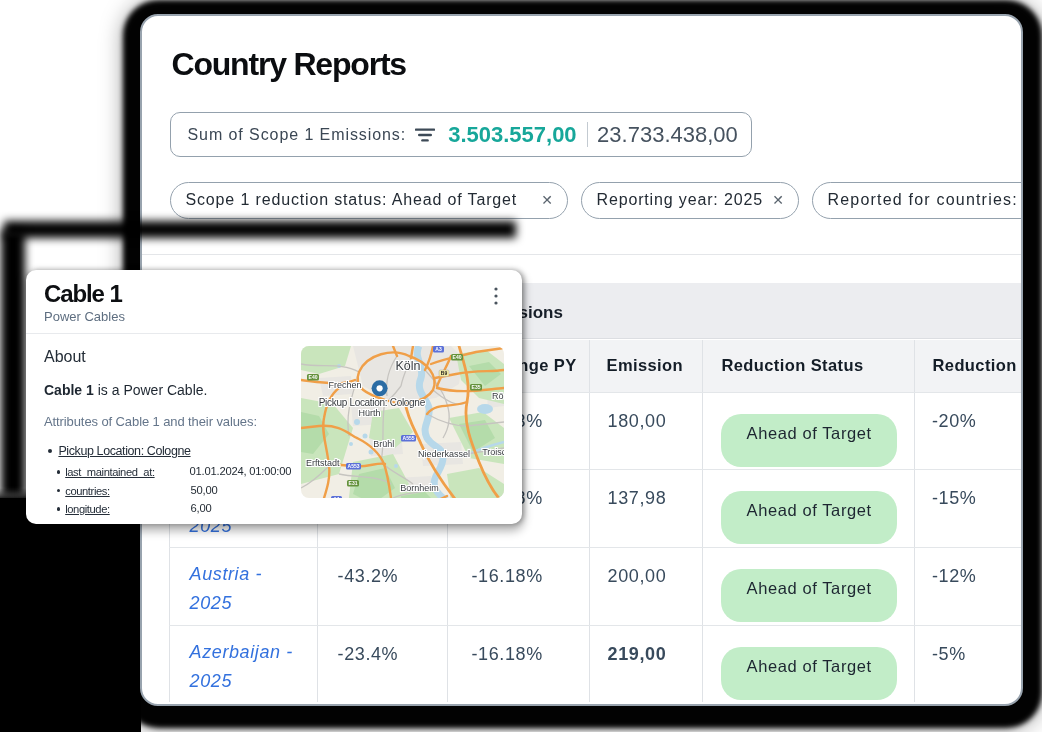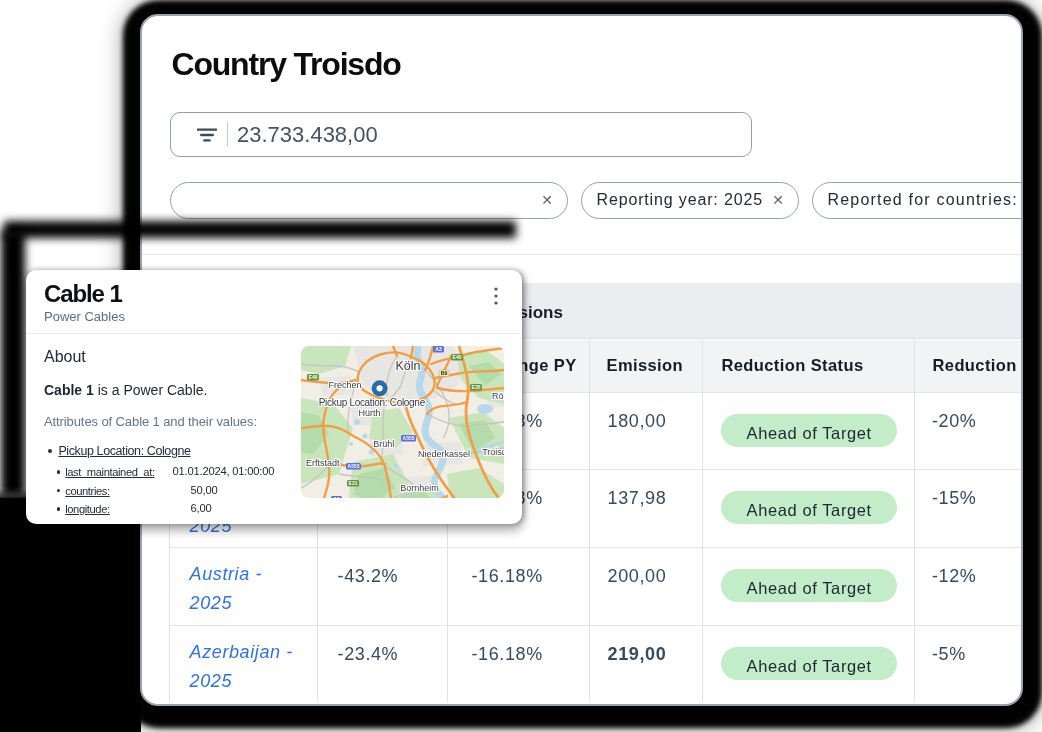--- a/index.html
+++ b/index.html
@@ -39,21 +39,21 @@
 
   
   #tbl{left:27.5px;top:267px;width:851.5px;height:419.3px;}
   #band{left:0;top:0;width:851.5px;height:55.5px;background:#ecedf0;border-bottom:1px solid #dcdee2;}
   #bandtext{top:19.5px;left:239px;font-size:17px;font-weight:bold;color:#171f29;}
   #thead{left:0;top:56.5px;width:851.5px;height:52px;background:#f2f3f5;}
   .th{position:absolute;top:73px;font-size:16.5px;font-weight:bold;color:#141d27;white-space:nowrap;letter-spacing:0.4px;}
   .row{position:absolute;left:0;width:851.5px;height:77.7px;border-top:1px solid #e3e6e9;}
   .cell{position:absolute;top:15px;font-size:18px;color:#384a5c;line-height:26px;letter-spacing:0.6px;}
   .link{position:absolute;top:12px;font-size:18px;color:#3371de;line-height:29.5px;letter-spacing:0.6px;font-style:italic;}
-  .pill{position:absolute;left:552.4px;top:21px;width:175.5px;height:33px;border-radius:20px;
+  .pill{position:absolute;left:552.4px;top:21px;width:175.5px;height:53px;border-radius:20px;
         background:#c2edc8;color:#1d2631;font-size:16.5px;text-align:center;line-height:39.6px;letter-spacing:0.6px;}
   .vline{position:absolute;top:56.5px;width:1px;height:362.8px;background:#dfe2e6;}
 
   
   #popup{left:25.5px;top:238px;width:496px;height:254px;background:#fff;border-radius:10px;
          box-shadow:0 5px 10px 2px rgba(0,0,0,0.3), 2px 0 5px 0 rgba(0,0,0,0.3);margin-top:32px;}
   #pshT{left:4px;top:221px;width:512px;height:17px;background:#000;filter:blur(4.5px);}
   #pshL{left:1px;top:230px;width:23.5px;height:266px;background:#000;filter:blur(4.5px);}
   #ptitle{left:18.5px;top:11px;font-size:24px;font-weight:bold;color:#0d0f12;line-height:26px;letter-spacing:-1.1px;}
   #psub{left:18.5px;top:39px;font-size:13px;color:#5e6e80;}
@@ -67,34 +67,37 @@
   .u{text-decoration:underline;}
   .bval{position:absolute;font-size:11.2px;color:#1f2730;letter-spacing:-0.2px;}
   #map{left:275px;top:75.5px;width:203px;height:152px;border-radius:8px;overflow:hidden;}
 </style>
 </head>
 <body>
   <div class="abs" id="blackBLfade"></div>
   <div class="abs" id="blackBL"></div>
 
   <div class="abs" id="card">
-    <div class="abs" id="h1">Country Troisdo</div>
+    <div class="abs" id="h1">Country Reports</div>
     <div class="abs" id="sumbox">
+      <span class="lbl">Sum of Scope 1 Emissions:</span>
       <svg id="ficon" width="20" height="16" viewBox="0 0 20 16">
         <g stroke="#3d4a57" stroke-width="2.4" stroke-linecap="round">
           <line x1="1" y1="2.6" x2="19" y2="2.6"></line>
           <line x1="4.2" y1="8" x2="15.8" y2="8"></line>
           <line x1="7.4" y1="13.4" x2="12.6" y2="13.4"></line>
         </g>
       </svg>
+      <span class="num1">3.503.557,00</span>
       <span class="sep"></span>
       <span class="num2">23.733.438,00</span>
     </div>
 
     <div class="chip" id="chip1">
+      <span>Scope 1 reduction status: Ahead of Target</span>
       <span class="x">✕</span>
     </div>
     <div class="chip" id="chip2">
       <span>Reporting year: 2025</span>
       <span class="x">✕</span>
     </div>
     <div class="chip" id="chip3">
       <span>Reported for countries: Global</span>
     </div>
 
@@ -166,21 +169,21 @@
     <div class="abs" id="pdiv"></div>
     <div class="abs" id="pabout">About</div>
     <div class="abs" id="pdesc"><b>Cable 1</b> is a Power Cable.</div>
     <div class="abs" id="pattr">Attributes of Cable 1 and their values:</div>
 
     <div class="bdot" style="left:22.7px;top:179px;"></div>
     <div class="bullet u" style="left:32.9px;top:174px;">Pickup Location: Cologne</div>
 
     <div class="bdot" style="left:31.4px;top:200px;width:3.5px;height:3.5px;"></div>
     <div class="bullet u" style="left:39.7px;top:196px;font-size:11.2px;">last_maintained_at:</div>
-    <div class="bval" style="left:147px;top:195px;text-align:center;">01.01.2024, 01:00:00</div>
+    <div class="bval" style="left:164px;top:195px;text-align:center;">01.01.2024, 01:00:00</div>
 
     <div class="bdot" style="left:31.4px;top:218.6px;width:3.5px;height:3.5px;"></div>
     <div class="bullet u" style="left:39.7px;top:214.6px;font-size:11.2px;">countries:</div>
     <div class="bval" style="left:165px;top:213.6px;">50,00</div>
 
     <div class="bdot" style="left:31.4px;top:237.2px;width:3.5px;height:3.5px;"></div>
     <div class="bullet u" style="left:39.7px;top:233.2px;font-size:11.2px;">longitude:</div>
     <div class="bval" style="left:165px;top:232.2px;">6,00</div>
 
     <div class="abs" id="map">

